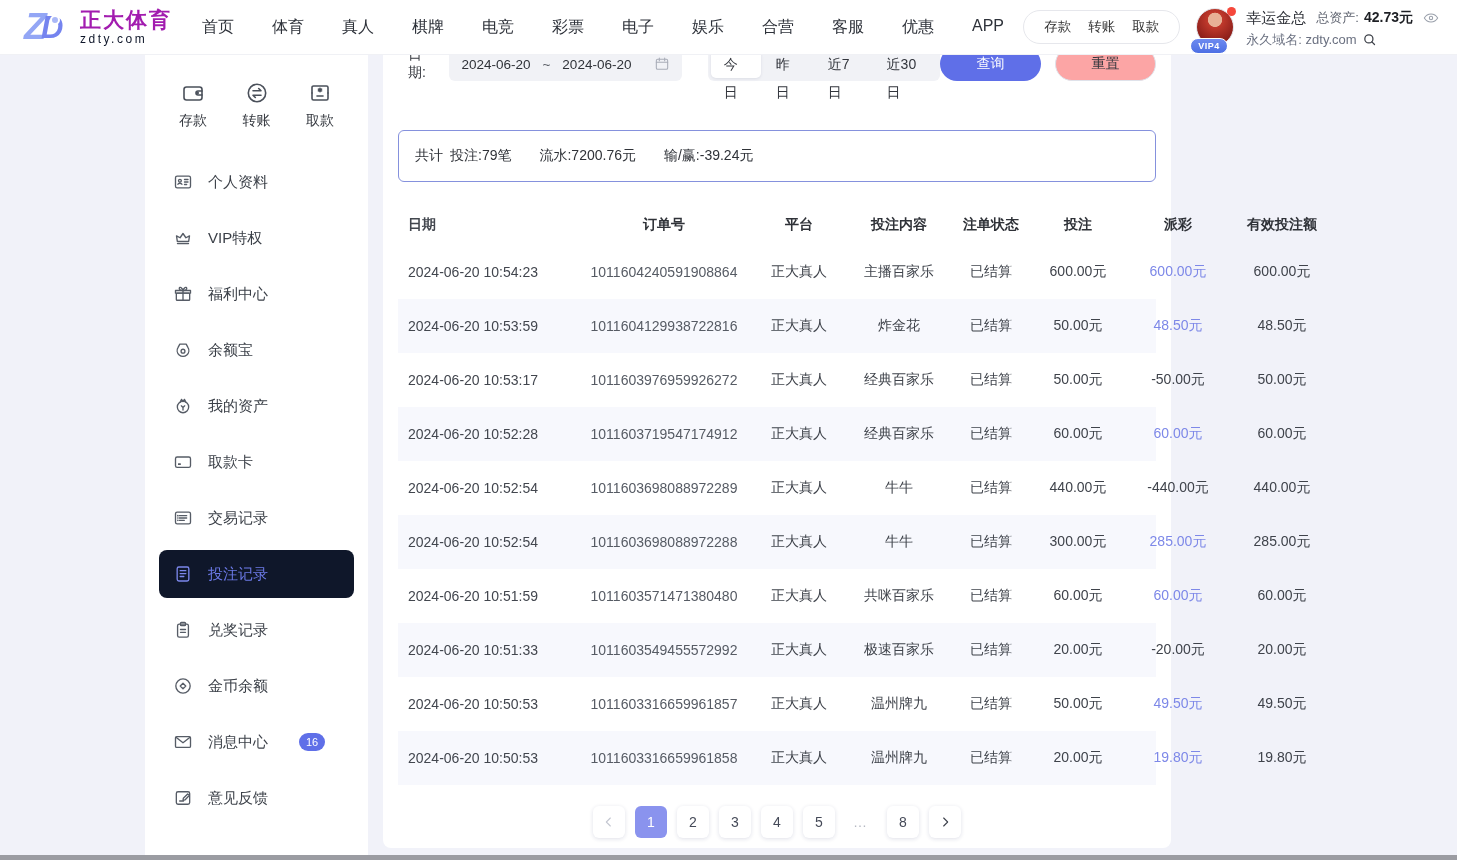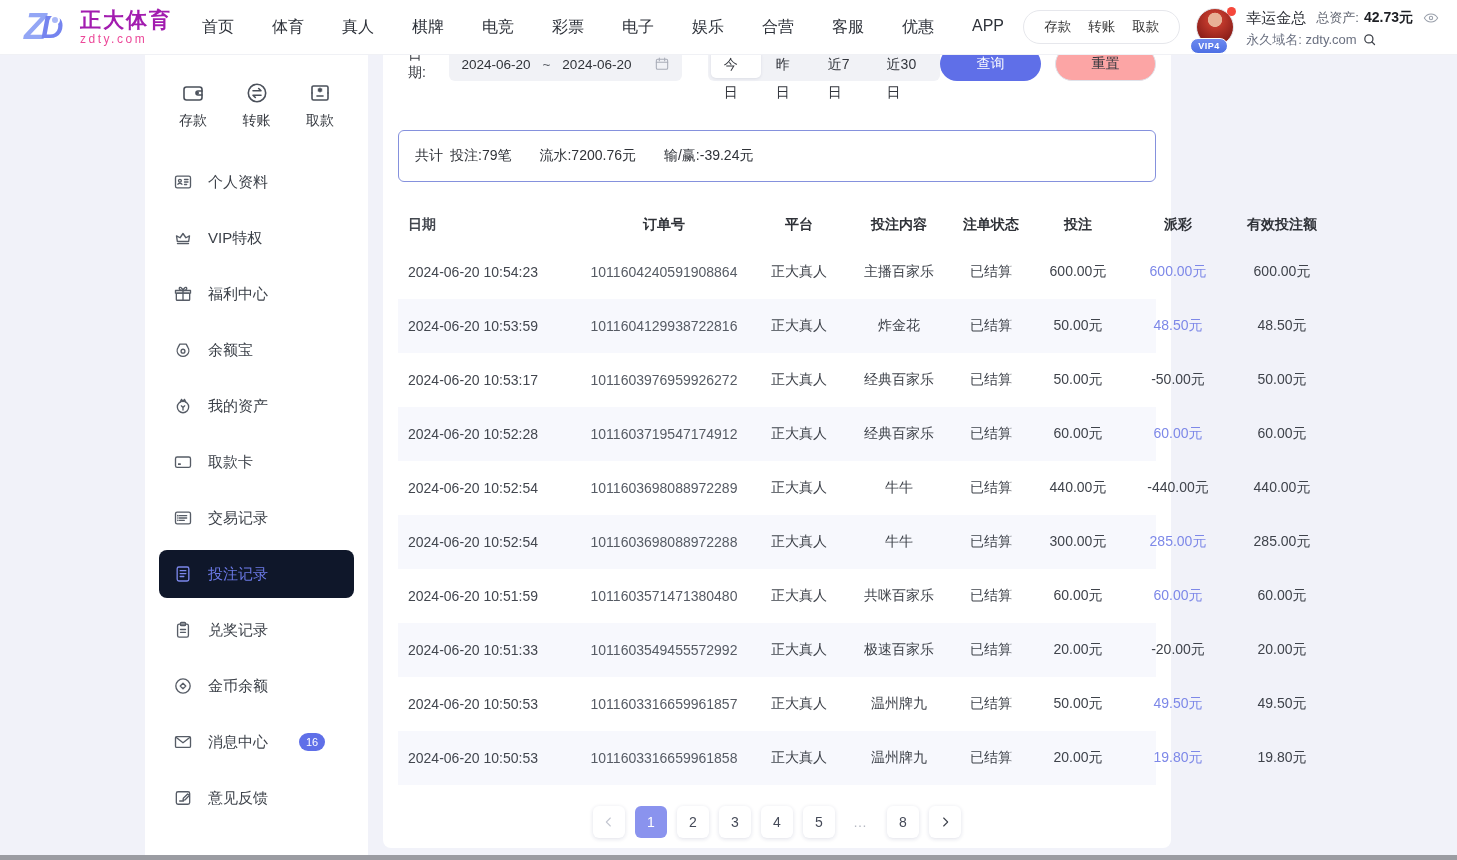--- a/index.html
+++ b/index.html
@@ -20,21 +20,21 @@
     background:#fff; border-bottom:1px solid #f0f1f5; z-index:10;
     display:flex; align-items:center; padding:0 18px 0 24px;
   }
   .logo { display:flex; align-items:center; gap:8px; }
   .logo-mark { position:relative; width:48px; height:42px; }
   .logo-z { position:absolute; left:0; top:0; font-size:37px; font-weight:bold; font-style:italic; color:#93a6f5; }
   .logo-d { position:absolute; left:17px; top:4px; font-size:31px; font-weight:bold; font-style:italic; color:#7584ef; }
   .logo-dot { position:absolute; left:26px; top:9px; width:10px; height:10px; border-radius:50%; background:#aab8f7; border:2px solid #fff; }
   .logo-text { display:flex; flex-direction:column; line-height:1.1; }
   .logo-title { font-size:21px; font-weight:bold; color:#a21caf; letter-spacing:2px; }
-  .logo-domain { font-size:12px; color:#ec4899; letter-spacing:2.5px; margin-top:2px; }
+  .logo-domain { font-size:12px; color:#0f172a; letter-spacing:2.5px; margin-top:2px; }
 
   .nav { display:flex; gap:38px; margin-left:30px; }
   .nav-item { font-size:16px; color:#2e323a; cursor:pointer; white-space:nowrap; }
 
   .header-right { margin-left:auto; display:flex; align-items:center; gap:16px; }
   .wallet-pill {
     display:flex; align-items:center; gap:17px; height:34px;
     border:1px solid #e6e7ec; border-radius:17px; padding:0 20px;
     font-size:13.5px; color:#333;
   }

